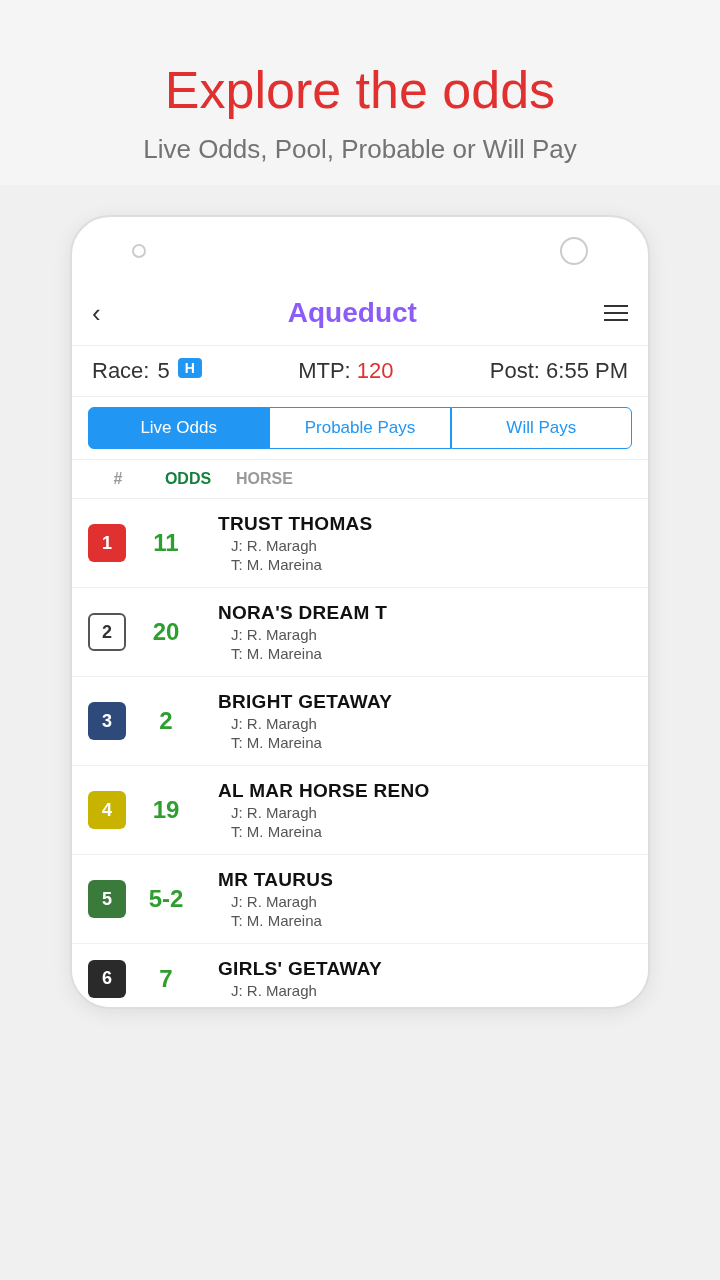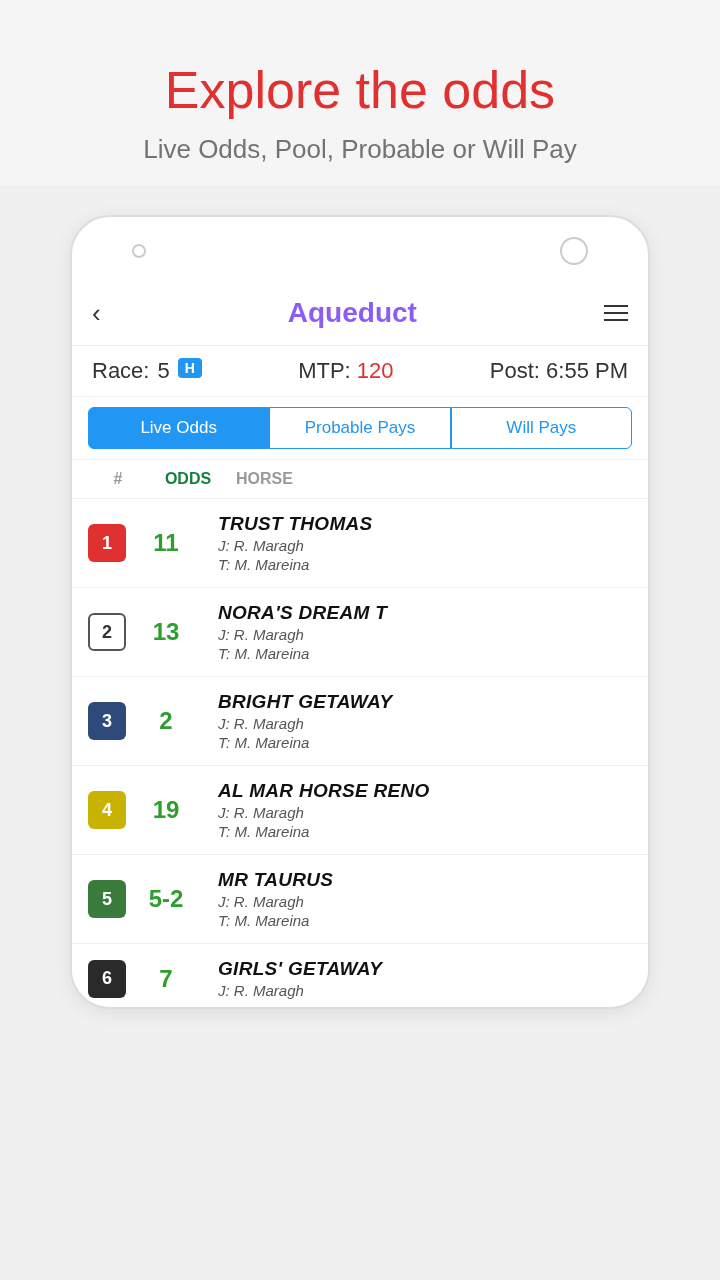--- a/index.html
+++ b/index.html
@@ -251,34 +251,34 @@
       width: 80px;
       text-align: center;
       font-size: 24px;
       font-weight: 700;
       color: #2e9e2e;
     }
 
     .horse-info {
       flex: 1;
       padding-left: 12px;
-      font-style: italic;
     }
 
     .horse-name {
       font-size: 19px;
       font-weight: 700;
       color: #111;
       letter-spacing: 0.3px;
     }
 
     .jockey, .trainer {
       font-size: 15px;
       color: #555;
       margin-top: 2px;
+      margin-left: 13px;
     }
 
     .row-partial {
       border-bottom: none;
       padding-bottom: 8px;
     }
   </style>
 </head>
 <body>
 
@@ -338,21 +338,21 @@
     <div class="horse-badge badge-red">1</div>
     <div class="odds-val">11</div>
     <div class="horse-info">
       <div class="horse-name">TRUST THOMAS</div>
       <div class="jockey">J: R. Maragh</div>
       <div class="trainer">T: M. Mareina</div>
     </div>
   </div>
         <div class="horse-row">
     <div class="horse-badge badge-outline">2</div>
-    <div class="odds-val">13</div>
+    <div class="odds-val">20</div>
     <div class="horse-info">
       <div class="horse-name">NORA'S DREAM T</div>
       <div class="jockey">J: R. Maragh</div>
       <div class="trainer">T: M. Mareina</div>
     </div>
   </div>
         <div class="horse-row">
     <div class="horse-badge badge-navy">3</div>
     <div class="odds-val">2</div>
     <div class="horse-info">

